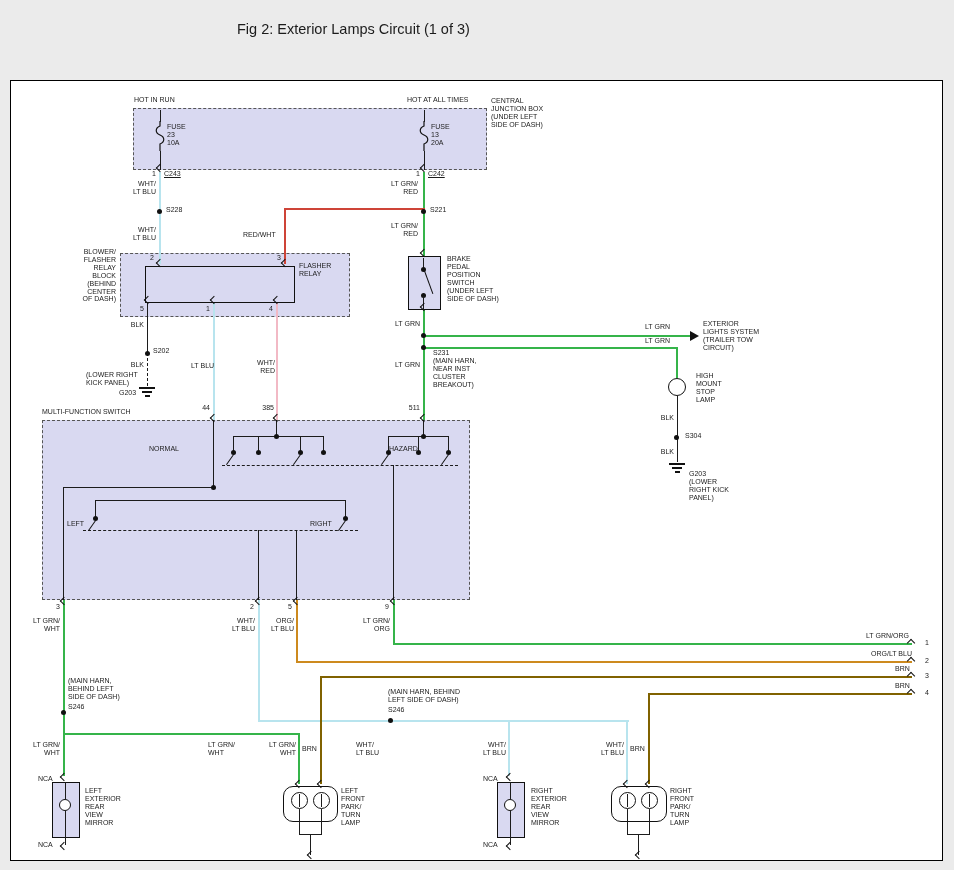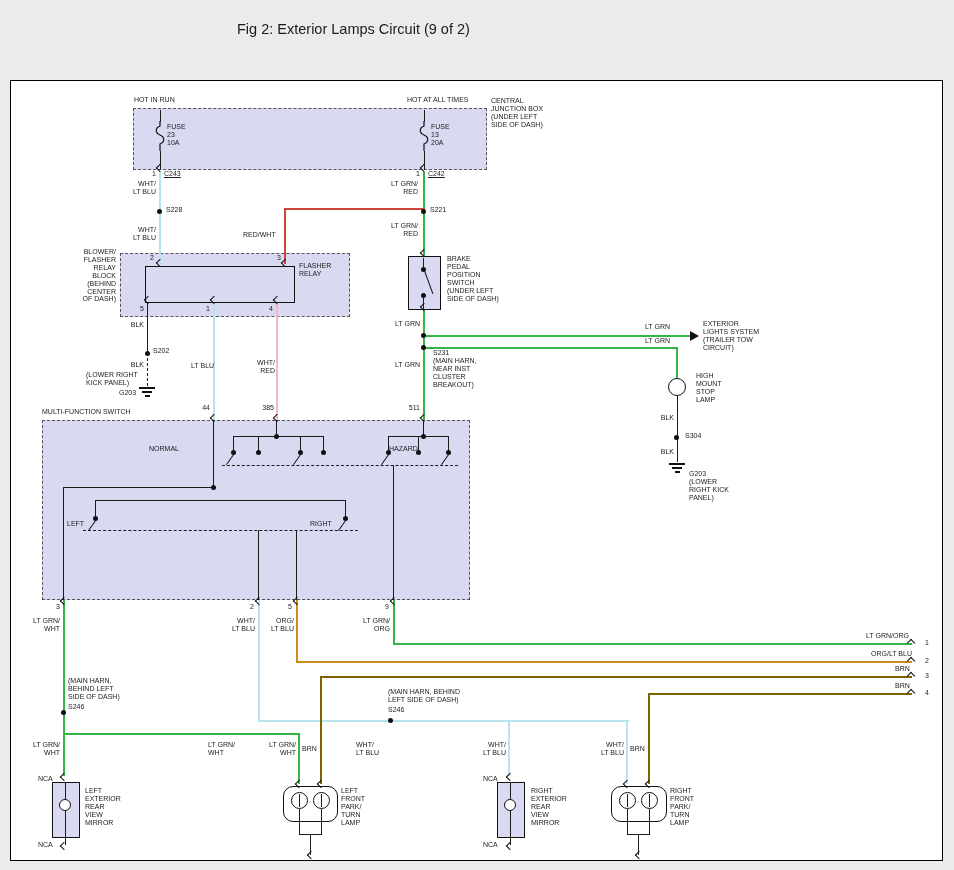--- a/index.html
+++ b/index.html
@@ -30,21 +30,21 @@
   .arm{position:absolute;height:1px;background:#111;transform-origin:left center}
   .tri{position:absolute;width:0;height:0;border-top:5px solid transparent;border-bottom:5px solid transparent;border-left:9px solid #111}
   .fuse{position:absolute}
   .lbl{position:absolute;font-size:7px;line-height:1.13;color:#1b1b1b;white-space:pre}
   #labels{position:absolute;left:0;top:0;width:954px;height:870px}
 </style>
 </head>
 <body>
 
 <div class="page">
-  <div class="title">Fig 2: Exterior Lamps Circuit (9 of 2)</div>
+  <div class="title">Fig 2: Exterior Lamps Circuit (1 of 3)</div>
   <div class="panel"></div>
 
   <div class="box dash" style="left:133px;top:108px;width:354px;height:62px"></div>
   <div class="box dash" style="left:120px;top:253px;width:230px;height:64px"></div>
   <div class="box" style="left:145px;top:266px;width:150px;height:37px"></div>
   <div class="box solid-fill" style="left:408px;top:256px;width:33px;height:54px"></div>
   <div class="box dash" style="left:42px;top:420px;width:428px;height:180px"></div>
   <div class="box solid-fill" style="left:52px;top:782px;width:28px;height:56px"></div>
   <div class="box solid-fill" style="left:497px;top:782px;width:28px;height:56px"></div>
   <div class="box round" style="left:283px;top:786px;width:55px;height:36px"></div>

